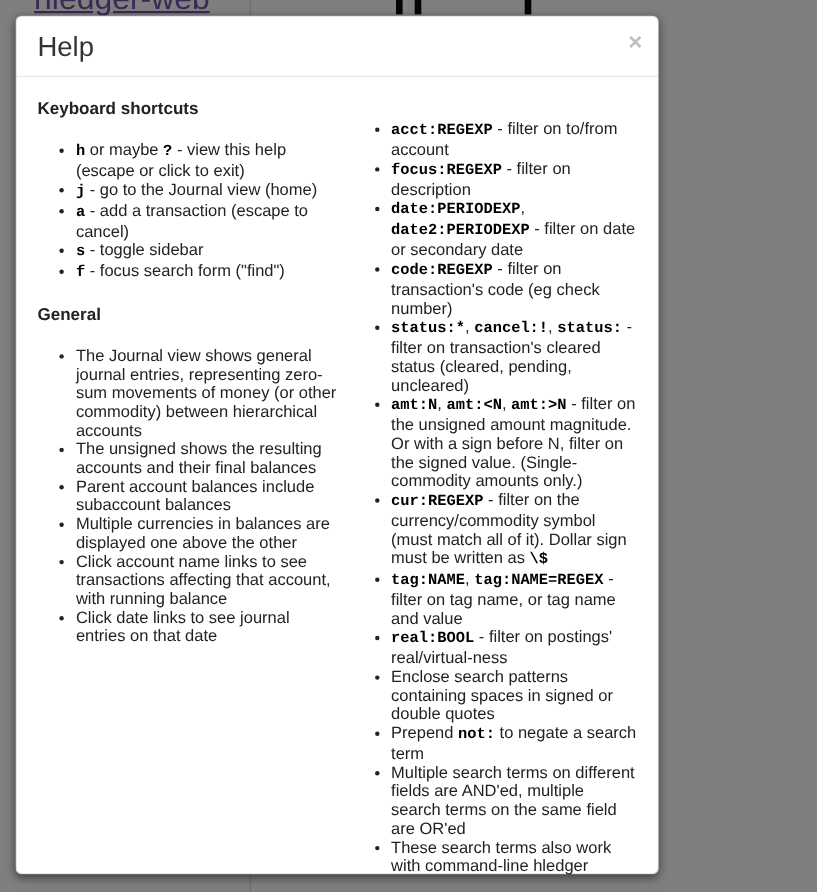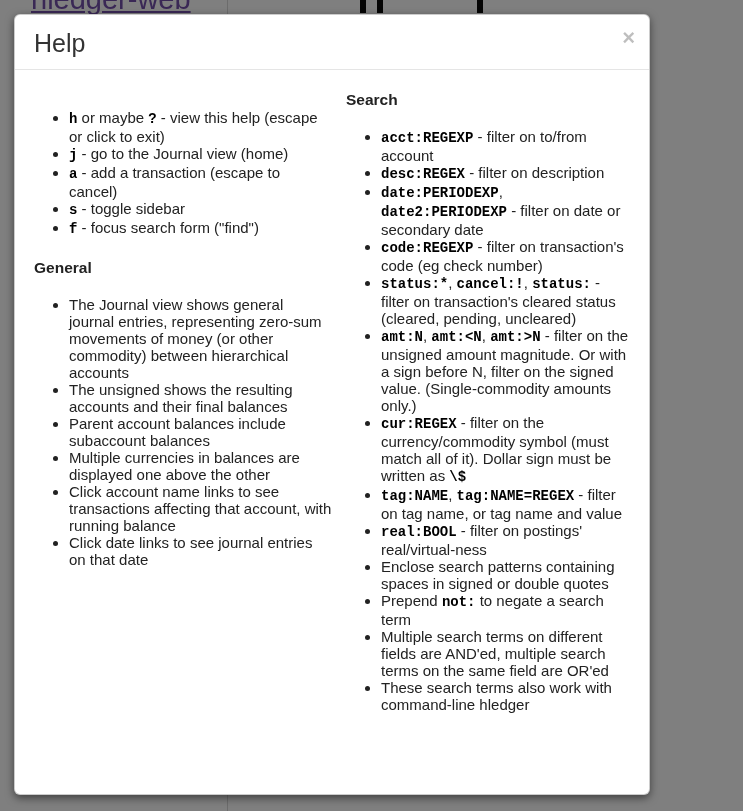--- a/index.html
+++ b/index.html
@@ -27,21 +27,21 @@
   .frag1 { left:131px; }
   .frag2 { left:148px; }
   .frag3 { left:248px; }
 
   
   .backdrop { position:absolute; inset:0; z-index:1; background:rgba(0,0,0,0.5); }
 
   
   .modal {
     position:absolute; z-index:2;
-    left:14px; top:14px; width:636px; height:781px;
+    left:14px; top:14px; width:585px; height:781px;
     background:#fff;
     border:1px solid rgba(0,0,0,0.2);
     border-radius:6px;
     box-shadow:0 3px 9px rgba(0,0,0,0.5);
   }
   .modal-header {
     position:relative;
     padding:15px 15px 13px 19px;
     border-bottom:1px solid #e5e5e5;
   }
@@ -93,47 +93,47 @@
 
 <div class="backdrop"></div>
 
 <div class="modal">
   <div class="modal-header">
     <h3 class="modal-title">Help</h3>
     <button class="close">×</button>
   </div>
   <div class="modal-body">
     <div class="col col-left">
+        <div class="section-heading">Keyboard shortcuts</div>
         <ul class="help-list">
           <li><code>h</code> or maybe <code>?</code> - view this help (escape or click to exit)</li>
           <li><code>j</code> - go to the Journal view (home)</li>
           <li><code>a</code> - add a transaction (escape to cancel)</li>
           <li><code>s</code> - toggle sidebar</li>
           <li><code>f</code> - focus search form ("find")</li>
         </ul>
         <div class="section-heading">General</div>
         <ul class="help-list">
           <li>The Journal view shows general journal entries, representing zero-sum movements of money (or other commodity) between hierarchical accounts</li>
           <li>The unsigned shows the resulting accounts and their final balances</li>
           <li>Parent account balances include subaccount balances</li>
           <li>Multiple currencies in balances are displayed one above the other</li>
           <li>Click account name links to see transactions affecting that account, with running balance</li>
           <li>Click date links to see journal entries on that date</li>
         </ul>
       </div>
     <div class="col col-right">
-        <div class="section-heading">Search</div>
         <ul class="help-list">
           <li><code>acct:REGEXP</code> - filter on to/from account</li>
-          <li><code>desc:REGEX</code> - filter on description</li>
+          <li><code>focus:REGEXP</code> - filter on description</li>
           <li><code>date:PERIODEXP</code>, <code>date2:PERIODEXP</code> - filter on date or secondary date</li>
           <li><code>code:REGEXP</code> - filter on transaction's code (eg check number)</li>
           <li><code>status:*</code>, <code>cancel:!</code>, <code>status:</code> - filter on transaction's cleared status (cleared, pending, uncleared)</li>
           <li><code>amt:N</code>, <code>amt:&lt;N</code>, <code>amt:&gt;N</code> - filter on the unsigned amount magnitude. Or with a sign before N, filter on the signed value. (Single-commodity amounts only.)</li>
-          <li><code>cur:REGEX</code> - filter on the currency/commodity symbol (must match all of it). Dollar sign must be written as <code>\$</code></li>
+          <li><code>cur:REGEXP</code> - filter on the currency/commodity symbol (must match all of it). Dollar sign must be written as <code>\$</code></li>
           <li><code>tag:NAME</code>, <code>tag:NAME=REGEX</code> - filter on tag name, or tag name and value</li>
           <li><code>real:BOOL</code> - filter on postings' real/virtual-ness</li>
           <li>Enclose search patterns containing spaces in signed or double quotes</li>
           <li>Prepend <code>not:</code> to negate a search term</li>
           <li>Multiple search terms on different fields are AND'ed, multiple search terms on the same field are OR'ed</li>
           <li>These search terms also work with command-line hledger</li>
         </ul>
       </div>
   </div>
 </div>

